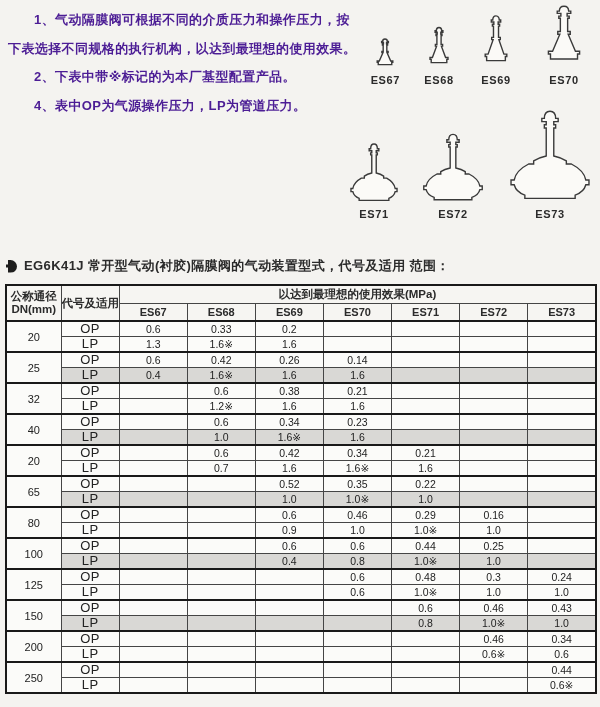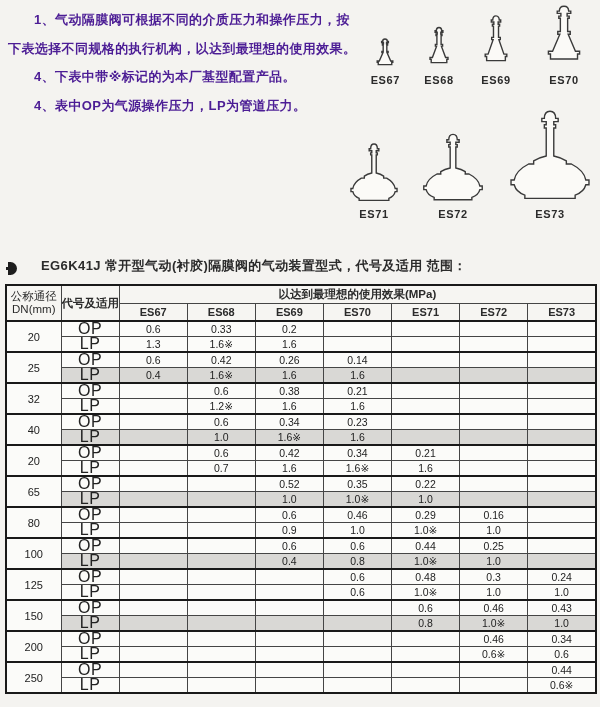--- a/index.html
+++ b/index.html
@@ -26,21 +26,21 @@
   .fig-row2 { gap:20px; margin-top:22px; padding-right:2px; }
   figure.fig { margin:0; display:flex; flex-direction:column; align-items:center; }
   figure.fig svg { display:block; }
   figure.fig figcaption {
     margin-top:4px; font-size:11px; font-weight:700; letter-spacing:0.6px; color:#2b2b2b;
   }
 
   
   .section-title {
     position:absolute; left:6px; top:257px; width:590px;
-    display:flex; align-items:flex-end; gap:24px;
+    display:flex; align-items:center; gap:7px;
     font-size:13px; font-weight:700; color:#2b2b2b; letter-spacing:0.4px;
   }
   .bullet {
     width:11px; height:13px; flex:0 0 11px;
     background:#1d1d1d;
     border-radius: 2px 7px 7px 2px / 2px 7px 7px 2px;
     clip-path: polygon(18% 0, 100% 0, 100% 100%, 18% 100%, 18% 62%, 0 62%, 0 38%, 18% 38%);
   }
 
   
@@ -54,24 +54,24 @@
   .c-cond{ width:58px; }
   .c-es  { width:68px; }
   .ptable th, .ptable td {
     border:1px solid #454545;
     text-align:center; vertical-align:middle;
     padding:0; overflow:hidden; white-space:nowrap;
   }
   .ptable thead th { font-weight:600; color:#2b2b2b; background:#f6f5f2; }
   .ptable thead tr:first-child th { height:18px; font-size:11.5px; }
   .ptable thead tr:last-child  th { height:18px; font-size:11px; border-bottom:2px solid #191919; }
-  .ptable th.dn-hdr { font-size:10.5px; line-height:13px; font-weight:400;margin-top:13px; }
+  .ptable th.dn-hdr { font-size:10.5px; line-height:13px; font-weight:700;margin-top:13px; }
   .ptable tbody td { height:14px; line-height:14px; font-size:10.5px; color:#222; }
   .ptable tbody td.dn   { font-size:11px; }
-  .ptable tbody td.cond { font-size:16px; letter-spacing:0.5px;text-align:center; }
+  .ptable tbody td.cond { font-size:13px; letter-spacing:0.5px;text-align:center; }
   .ptable tbody tr.group-start td { border-top:2px solid #191919; }
 </style>
 </head>
 <body>
 
 <svg width="0" height="0" style="position:absolute" aria-hidden="true">
   <defs>
     <path id="valve-globe-path" d="M50,4 C44,4 41,8 41,13 L37,13 L37,17 L44,17 L44,22 L40,22 L40,26 L43,26
          L43,50 L38,50 L38,55 L42,55 L28,86 L20,86 L20,91 L24,91 L24,100 L76,100
          L76,91 L80,91 L80,86 L72,86 L58,55 L62,55 L62,50 L57,50 L57,26 L60,26
@@ -79,21 +79,21 @@
     <path id="valve-weir-path" d="M70,4 C64,4 61,8 61,13 L57,13 L57,17 L64,17 L64,21 L61,21 L61,25 L64,25
          L64,60 Q52,62 44,66 L44,70 L36,70 Q16,78 13,90 L8,90 L8,96 L13,96
          Q16,105 30,109 L30,113 L110,113 L110,109 Q124,105 127,96 L132,96 L132,90
          L127,90 Q124,78 104,70 L96,70 L96,66 Q88,62 76,60 L76,25 L79,25 L79,21
          L76,21 L76,17 L83,17 L83,13 L79,13 C79,8 76,4 70,4 Z" fill="#fbfaf7" stroke="#3a3a3a" stroke-width="1.4" vector-effect="non-scaling-stroke"></path>
   </defs>
 </svg>
 
 <div class="notes">
   <p>1、气动隔膜阀可根据不同的介质压力和操作压力，按下表选择不同规格的执行机构，以达到最理想的使用效果。</p>
-  <p>4、下表中带※标记的为本厂基型配置产品。</p>
+  <p>2、下表中带※标记的为本厂基型配置产品。</p>
   <p>4、表中OP为气源操作压力，LP为管道压力。</p>
 </div>
 
 <div class="figs">
   <div class="fig-row fig-row1">
     <figure class="fig">
       <svg width="26" height="32" viewBox="0 0 100 120" preserveAspectRatio="none">
           <use href="#valve-globe-path"></use>
         </svg>
       <figcaption>ES67</figcaption>

